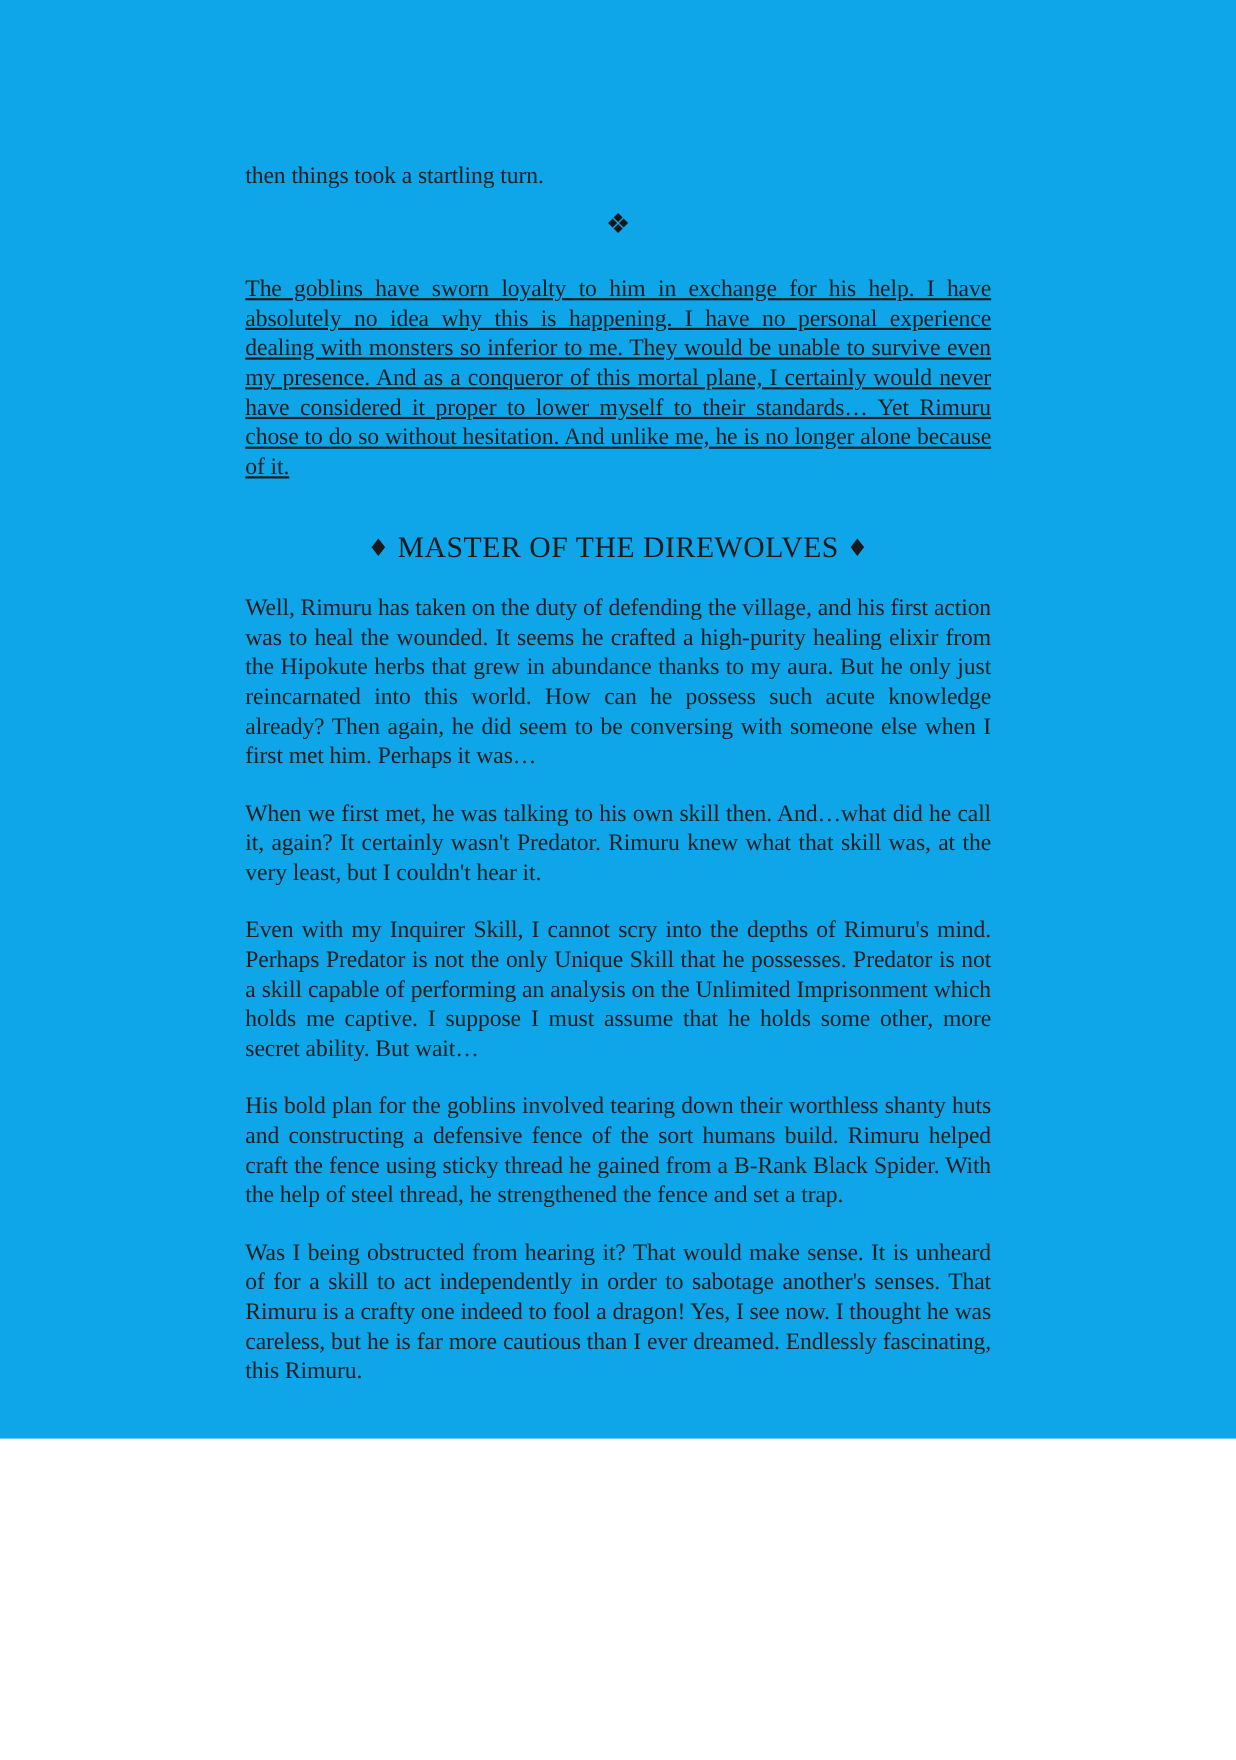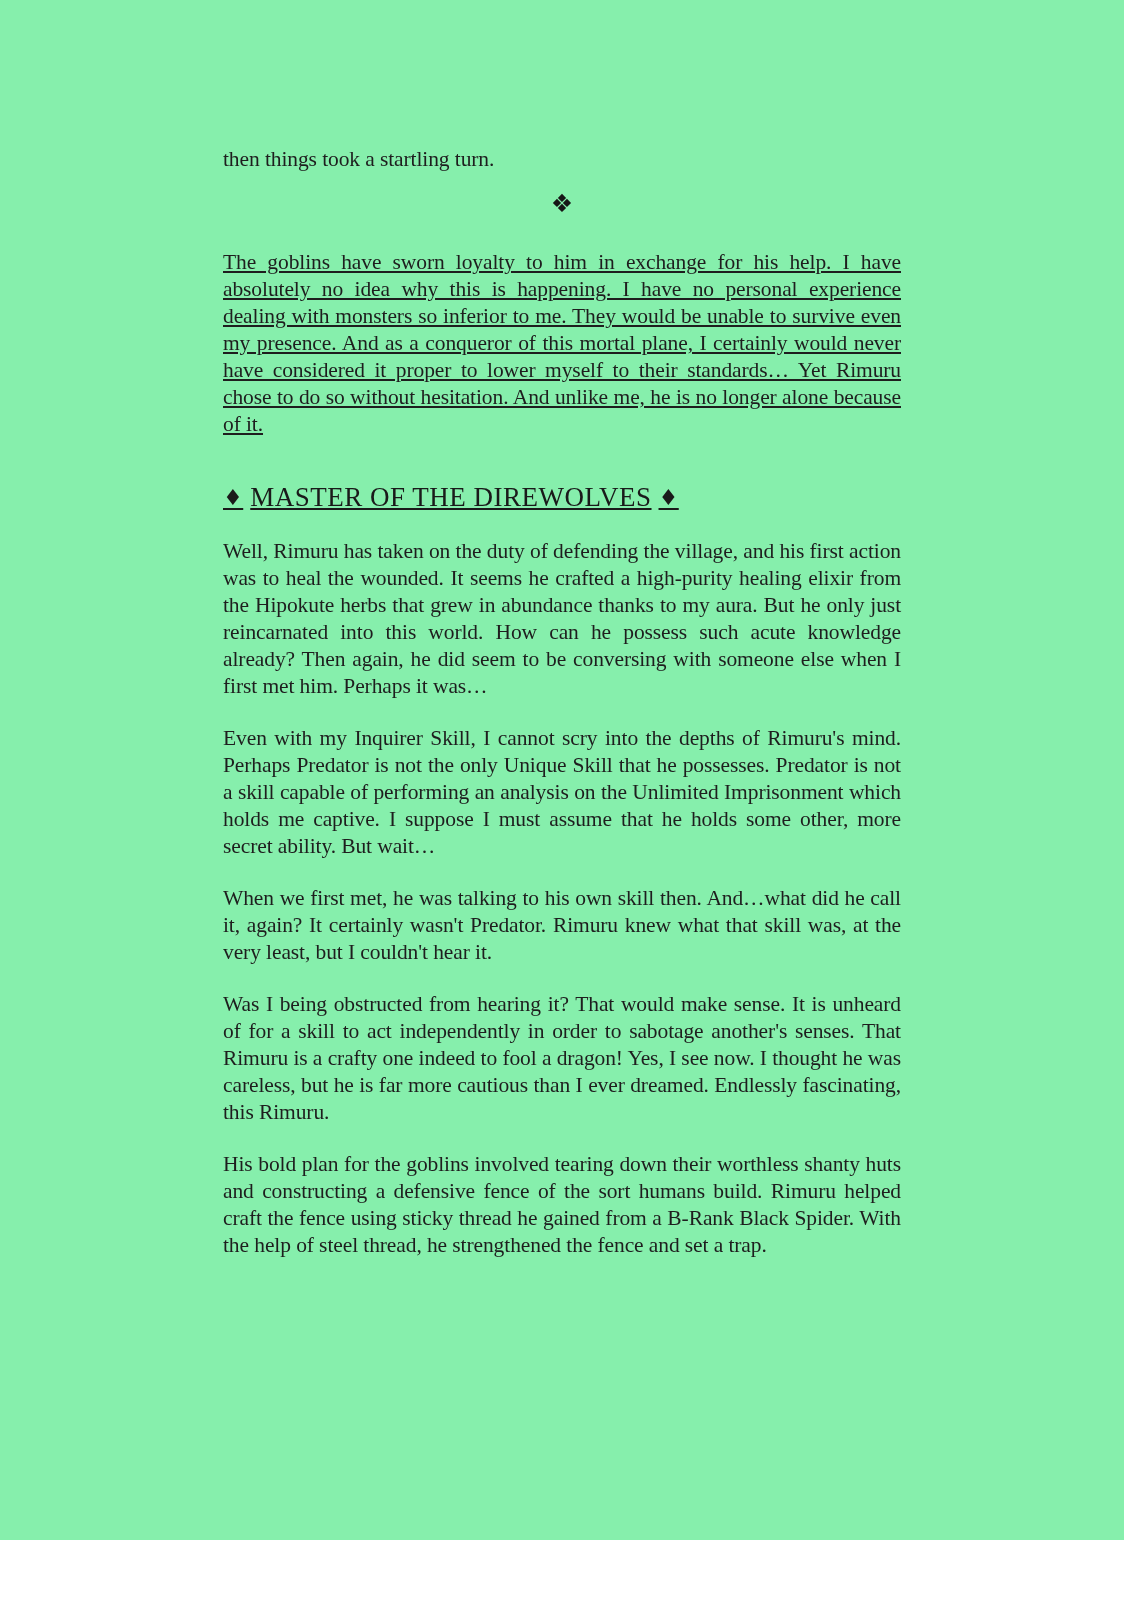--- a/index.html
+++ b/index.html
@@ -3,22 +3,22 @@
 <meta charset="utf-8">
 <style>
   html, body {
     margin: 0;
     padding: 0;
     background: #ffffff;
   }
   .page {
     position: relative;
     width: 1124px;
-    height: 1540px;
-    background: #86efac;
+    height: 1308px;
+    background: #0ea5e9;
     overflow: hidden;
   }
   .text-column {
     width: 678px;
     margin: 0 auto;
     padding-top: 146px;
     font-family: "Liberation Serif", serif;
     font-size: 21.5px;
     line-height: 27px;
     color: #1e1e1e;
@@ -43,28 +43,27 @@
     font-size: 25px;
     line-height: 30px;
     color: #161616;
   }
   .ornament + p.para {
     margin-top: 30px;
     text-decoration: underline;
   }
   h2.heading {
     margin: 42px 0 0 0;
-    text-align: left;
+    text-align: center;
     font-family: "Liberation Serif", serif;
     font-weight: normal;
     font-size: 27px;
     line-height: 34px;
     letter-spacing: 0.5px;
     color: #1a1a1a;
-    text-decoration: underline;
   }
   h2.heading .diamond {
     font-family: "DejaVu Sans", sans-serif;
     font-size: 22px;
     vertical-align: 1px;
   }
   h2.heading .diamond-left { margin-right: 7px; }
   h2.heading .diamond-right { margin-left: 7px; }
   h2.heading + p.para {
     margin-top: 23px;
@@ -82,22 +81,22 @@
 
     <p class="para">The goblins have sworn loyalty to him in exchange for his help. I have absolutely no idea why this is happening. I have no personal experience dealing with monsters so inferior to me. They would be unable to survive even my presence. And as a conqueror of this mortal plane, I certainly would never have considered it proper to lower myself to their standards… Yet Rimuru chose to do so without hesitation. And unlike me, he is no longer alone because of it.</p>
 
 
     <h2 class="heading">
       <span class="diamond diamond-left">♦</span><span class="heading-text">MASTER OF THE DIREWOLVES</span><span class="diamond diamond-right">♦</span>
     </h2>
 
     <p class="para">Well, Rimuru has taken on the duty of defending the village, and his first action was to heal the wounded. It seems he crafted a high-purity healing elixir from the Hipokute herbs that grew in abundance thanks to my aura. But he only just reincarnated into this world. How can he possess such acute knowledge already? Then again, he did seem to be conversing with someone else when I first met him. Perhaps it was…</p>
 
+    <p class="para">When we first met, he was talking to his own skill then. And…what did he call it, again? It certainly wasn't Predator. Rimuru knew what that skill was, at the very least, but I couldn't hear it.</p>
+
     <p class="para">Even with my Inquirer Skill, I cannot scry into the depths of Rimuru's mind. Perhaps Predator is not the only Unique Skill that he possesses. Predator is not a skill capable of performing an analysis on the Unlimited Imprisonment which holds me captive. I suppose I must assume that he holds some other, more secret ability. But wait…</p>
 
-    <p class="para">When we first met, he was talking to his own skill then. And…what did he call it, again? It certainly wasn't Predator. Rimuru knew what that skill was, at the very least, but I couldn't hear it.</p>
+    <p class="para">His bold plan for the goblins involved tearing down their worthless shanty huts and constructing a defensive fence of the sort humans build. Rimuru helped craft the fence using sticky thread he gained from a B-Rank Black Spider. With the help of steel thread, he strengthened the fence and set a trap.</p>
 
     <p class="para">Was I being obstructed from hearing it? That would make sense. It is unheard of for a skill to act independently in order to sabotage another's senses. That Rimuru is a crafty one indeed to fool a dragon! Yes, I see now. I thought he was careless, but he is far more cautious than I ever dreamed. Endlessly fascinating, this Rimuru.</p>
-
-    <p class="para">His bold plan for the goblins involved tearing down their worthless shanty huts and constructing a defensive fence of the sort humans build. Rimuru helped craft the fence using sticky thread he gained from a B-Rank Black Spider. With the help of steel thread, he strengthened the fence and set a trap.</p>
 
   </div>
 </div>
 
 </body></html>

